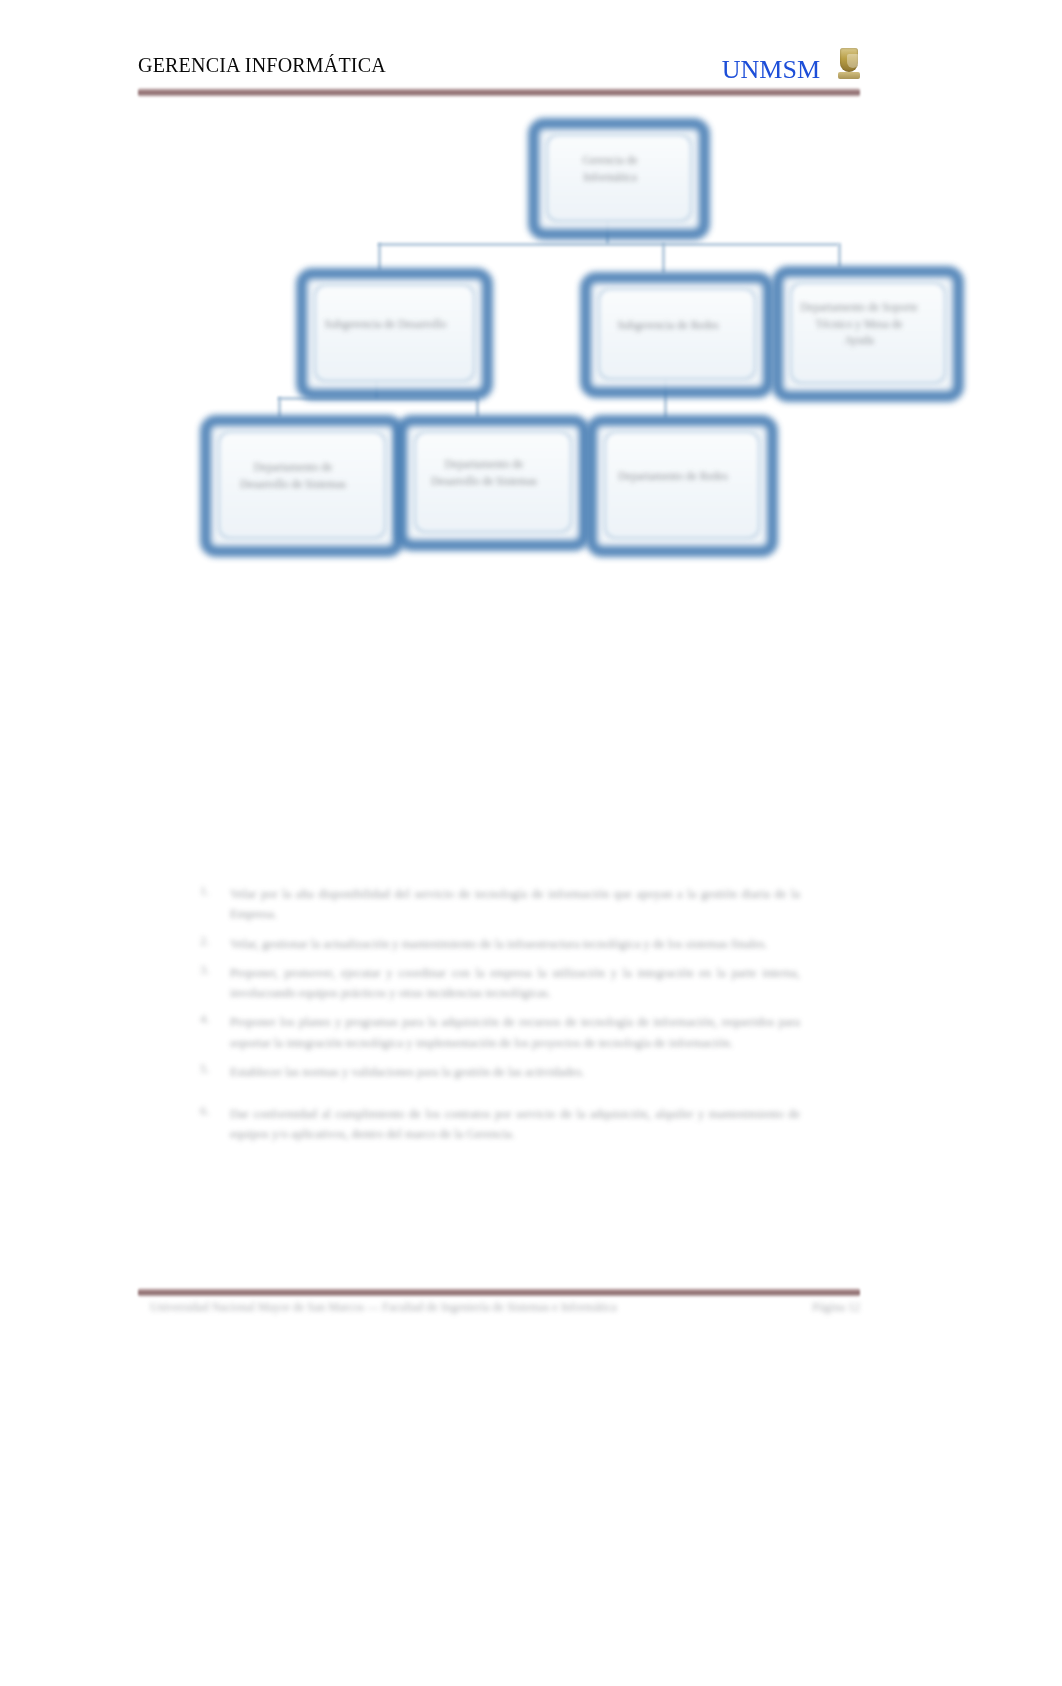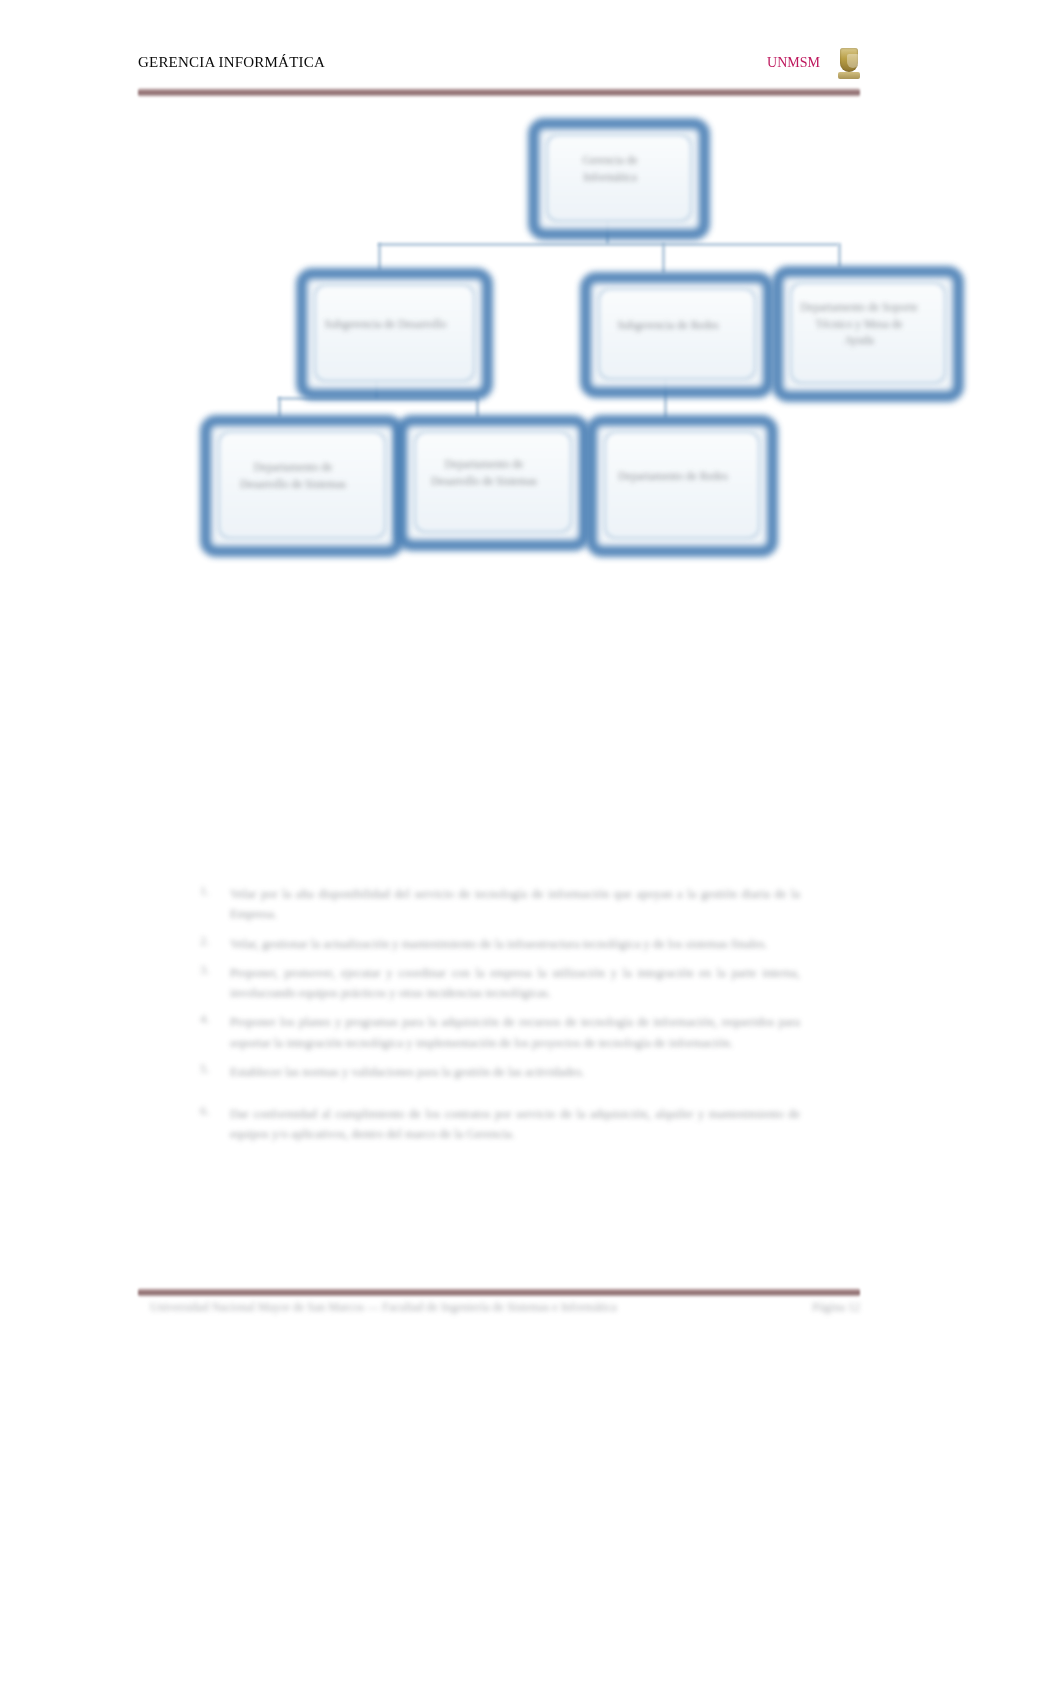--- a/index.html
+++ b/index.html
@@ -24,32 +24,32 @@
     left: 138px;
     top: 46px;
     width: 720px;
     height: 52px;
   }
   .header-title {
     position: absolute;
     left: 0;
     top: 8px;
     font-family: "Liberation Serif", serif;
-    font-size: 15px;
+    font-size: 20px;
     letter-spacing: 0.2px;
     color: #0a0a0a;
     white-space: nowrap;
   }
   .header-right {
     position: absolute;
     right: 38px;
     top: 9px;
     font-family: "Liberation Serif", serif;
-    font-size: 14px;
-    color: #be185d;
+    font-size: 26px;
+    color: #1d4ed8;
     white-space: nowrap;
   }
   .header-logo {
     position: absolute;
     right: -4px;
     top: 0px;
     width: 26px;
     height: 46px;
   }
   .header-logo .crest {

